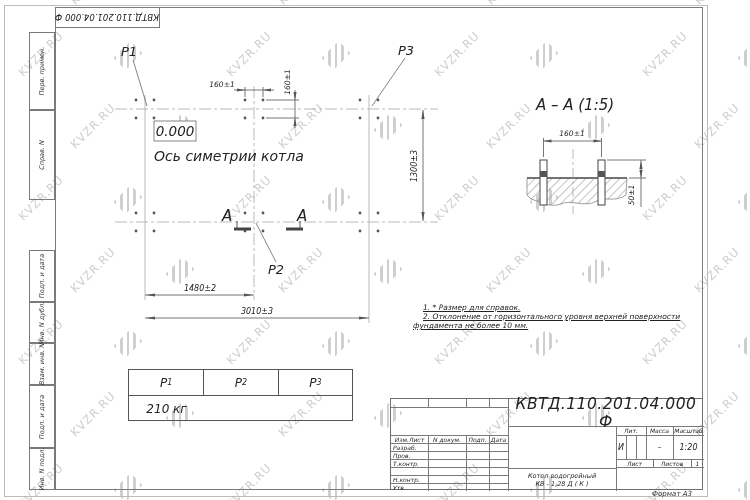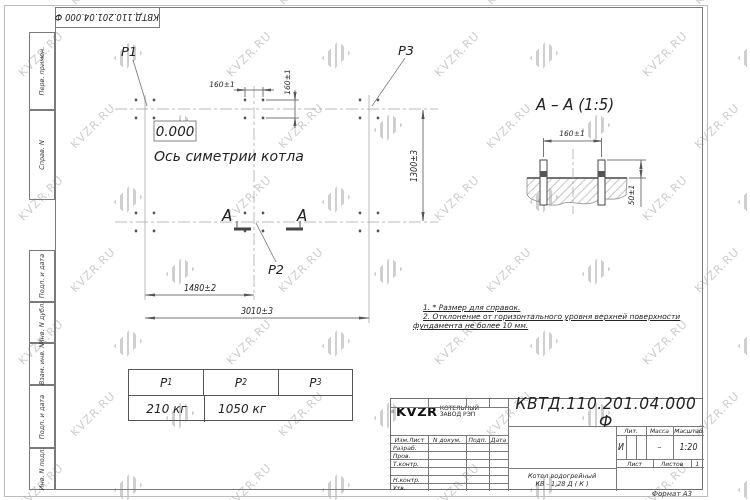--- a/index.html
+++ b/index.html
@@ -290,21 +290,20 @@
           <span>P</span>
           <sub>2</sub>
         </div>
       <div class="cell">
           <span>P</span>
           <sub>3</sub>
         </div>
     </div>
     <div class="row">
       <div class="cell">210 кг</div>
-      <div class="cell">1050 кг</div>
     </div>
   </div>
 
   <div class="abs tb">
 
     <div class="ln" style="left:117px;top:0;width:1px;height:92px;"></div>
     <div class="ln" style="left:117px;top:27px;width:196px;height:1px;"></div>
     <div class="ln" style="left:225px;top:27px;width:1px;height:65px;"></div>
     <div class="ln" style="left:0;top:8px;width:117px;height:1px;"></div>
     <div class="ln" style="left:0;top:36px;width:117px;height:1px;"></div>
@@ -354,32 +353,17 @@
     <div class="cell small" style="left:255px;top:27px;width:27px;height:9px;">Масса</div>
     <div class="cell small" style="left:282px;top:27px;width:31px;height:9px;">Масштаб</div>
     <div class="cell" style="left:225px;top:36px;width:10px;height:24px;font-size:8px;">И</div>
     <div class="cell" style="left:255px;top:36px;width:27px;height:24px;font-size:8px;">–</div>
     <div class="cell" style="left:282px;top:36px;width:31px;height:24px;font-size:8px;">1:20</div>
 
     <div class="cell small" style="left:225px;top:60px;width:37px;height:8px;">Лист</div>
     <div class="cell small" style="left:262px;top:60px;width:38px;height:8px;">Листов</div>
     <div class="cell small" style="left:300px;top:60px;width:13px;height:8px;">1</div>
 
-    <div class="tb-logo">
-      <svg width="15" height="15" viewBox="0 0 15 15">
-        <g stroke="#111" stroke-width="1.5" fill="none">
-          <path d="M0,2.5 l2,-2 l2.5,2 l2.5,-2 l2.5,2 l2.5,-2 l2.5,2"></path>
-          <path d="M0,6.5 l2,-2 l2.5,2 l2.5,-2 l2.5,2 l2.5,-2 l2.5,2"></path>
-          <path d="M0,10.5 l2,-2 l2.5,2 l2.5,-2 l2.5,2 l2.5,-2 l2.5,2"></path>
-          <path d="M0,14.5 l2,-2 l2.5,2 l2.5,-2 l2.5,2 l2.5,-2 l2.5,2"></path>
-        </g>
-      </svg>
-      <span class="kvzr">KVZR</span>
-      <span class="co">
-        <span>КОТЕЛЬНЫЙ</span><br>
-        <span>ЗАВОД РЭП</span>
-      </span>
-    </div>
   </div>
 
   <div class="abs fmt">Формат А3</div>
 
 </div>
 
 </body></html>

